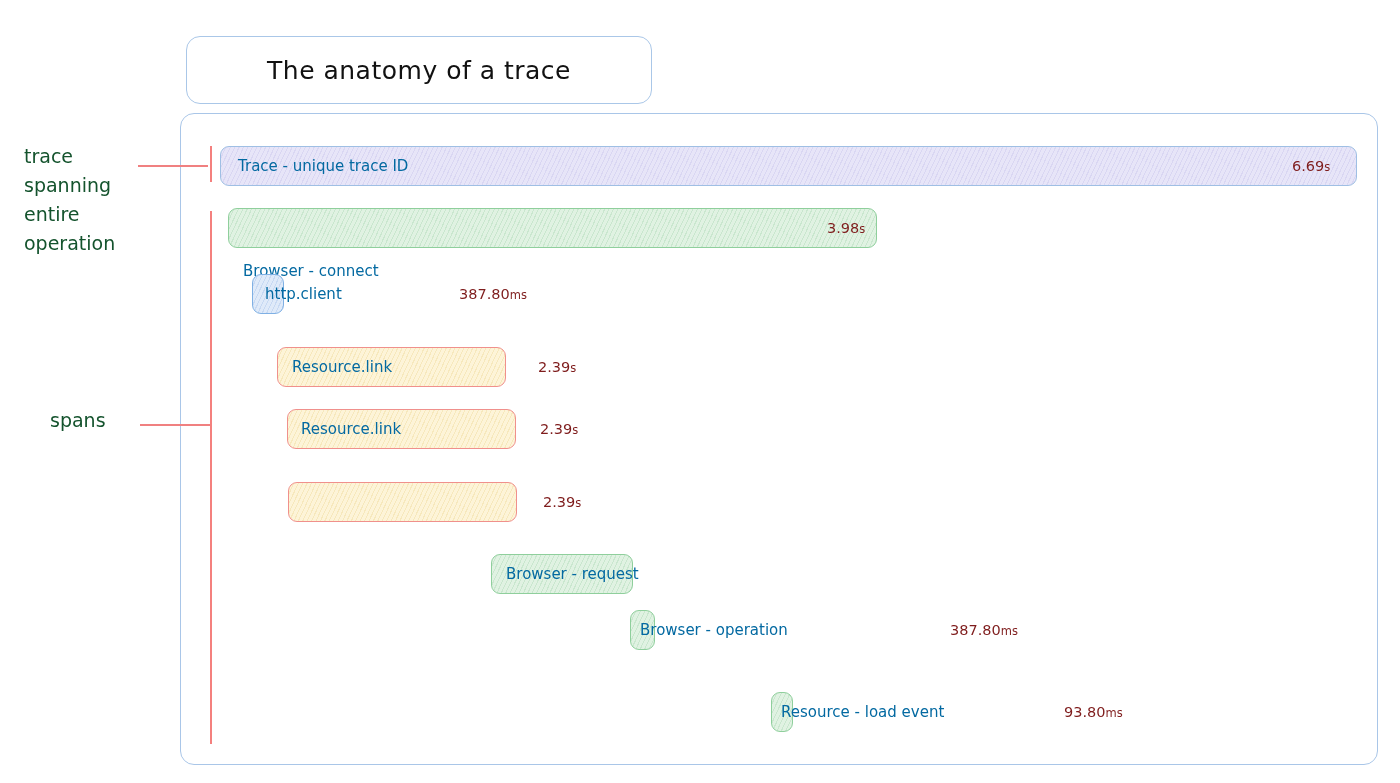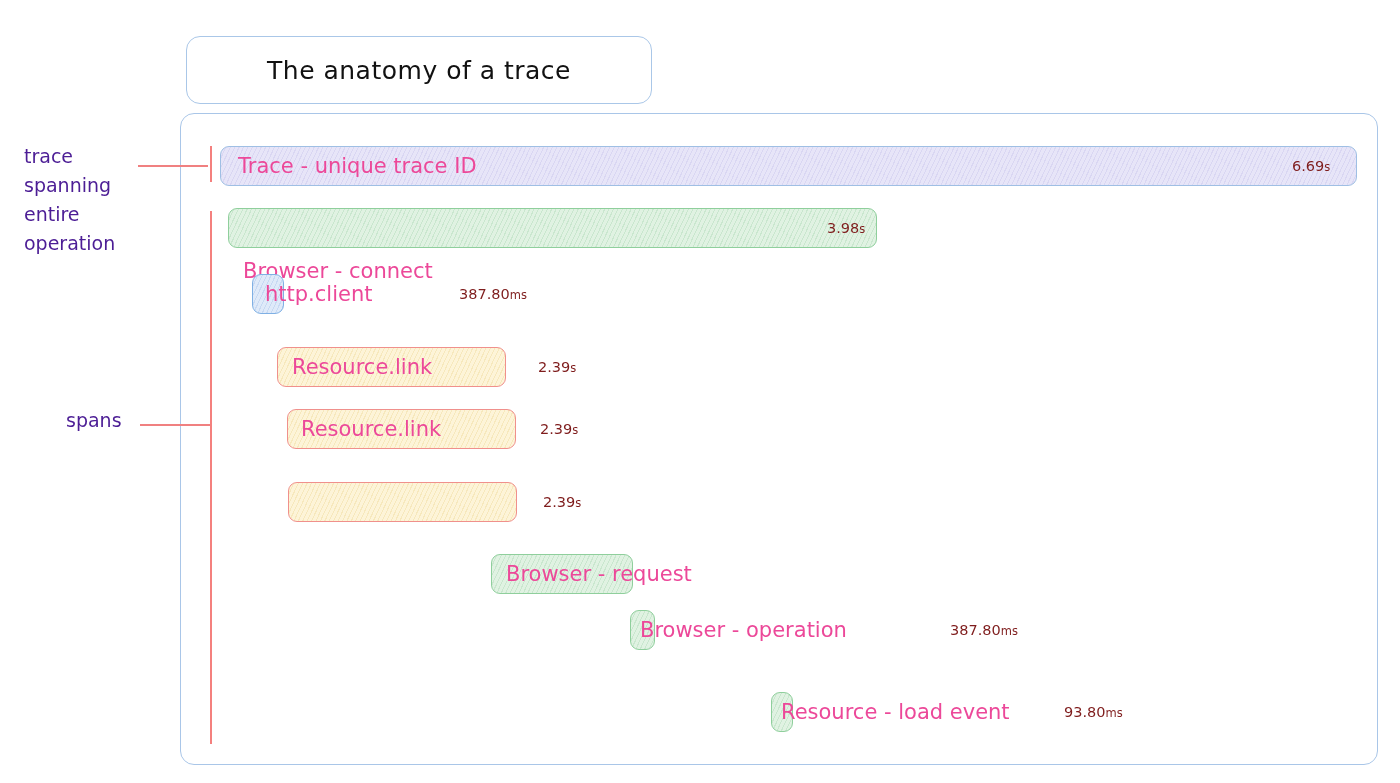--- a/index.html
+++ b/index.html
@@ -54,47 +54,47 @@
     border-radius: 14px;
     background: #ffffff;
     box-sizing: border-box;
   }
 
   
   .annot {
     position: absolute;
     font-size: 19px;
     line-height: 29px;
-    color: #4c1d95;
+    color: #14532d;
     white-space: pre-line;
     text-align: left;
   }
   .annot-trace { left: 24px; top: 142px; width: 150px; }
-  .annot-spans { left: 66px; top: 406px; width: 110px; }
+  .annot-spans { left: 50px; top: 406px; width: 110px; }
 
   
   .leader {
     position: absolute;
     background: #f08080;
   }
   .leader-h { height: 1.6px; }
   .bracket { position: absolute; width: 2.2px; background: #f4807e; }
 
   .bar {
     position: absolute;
     box-sizing: border-box;
     border-radius: 9px;
     display: flex;
     align-items: center;
     height: 40px;
   }
   .bar-label {
     position: absolute;
-    font-size: 21px;
-    color: #ec4899;
+    font-size: 15px;
+    color: #0369a1;
     white-space: nowrap;
     line-height: 40px;
     pointer-events: none;
     text-align: right;
   }
   .dur {
     position: absolute;
     font-size: 14.5px;
     color: #7f1d1d;
     white-space: nowrap;

